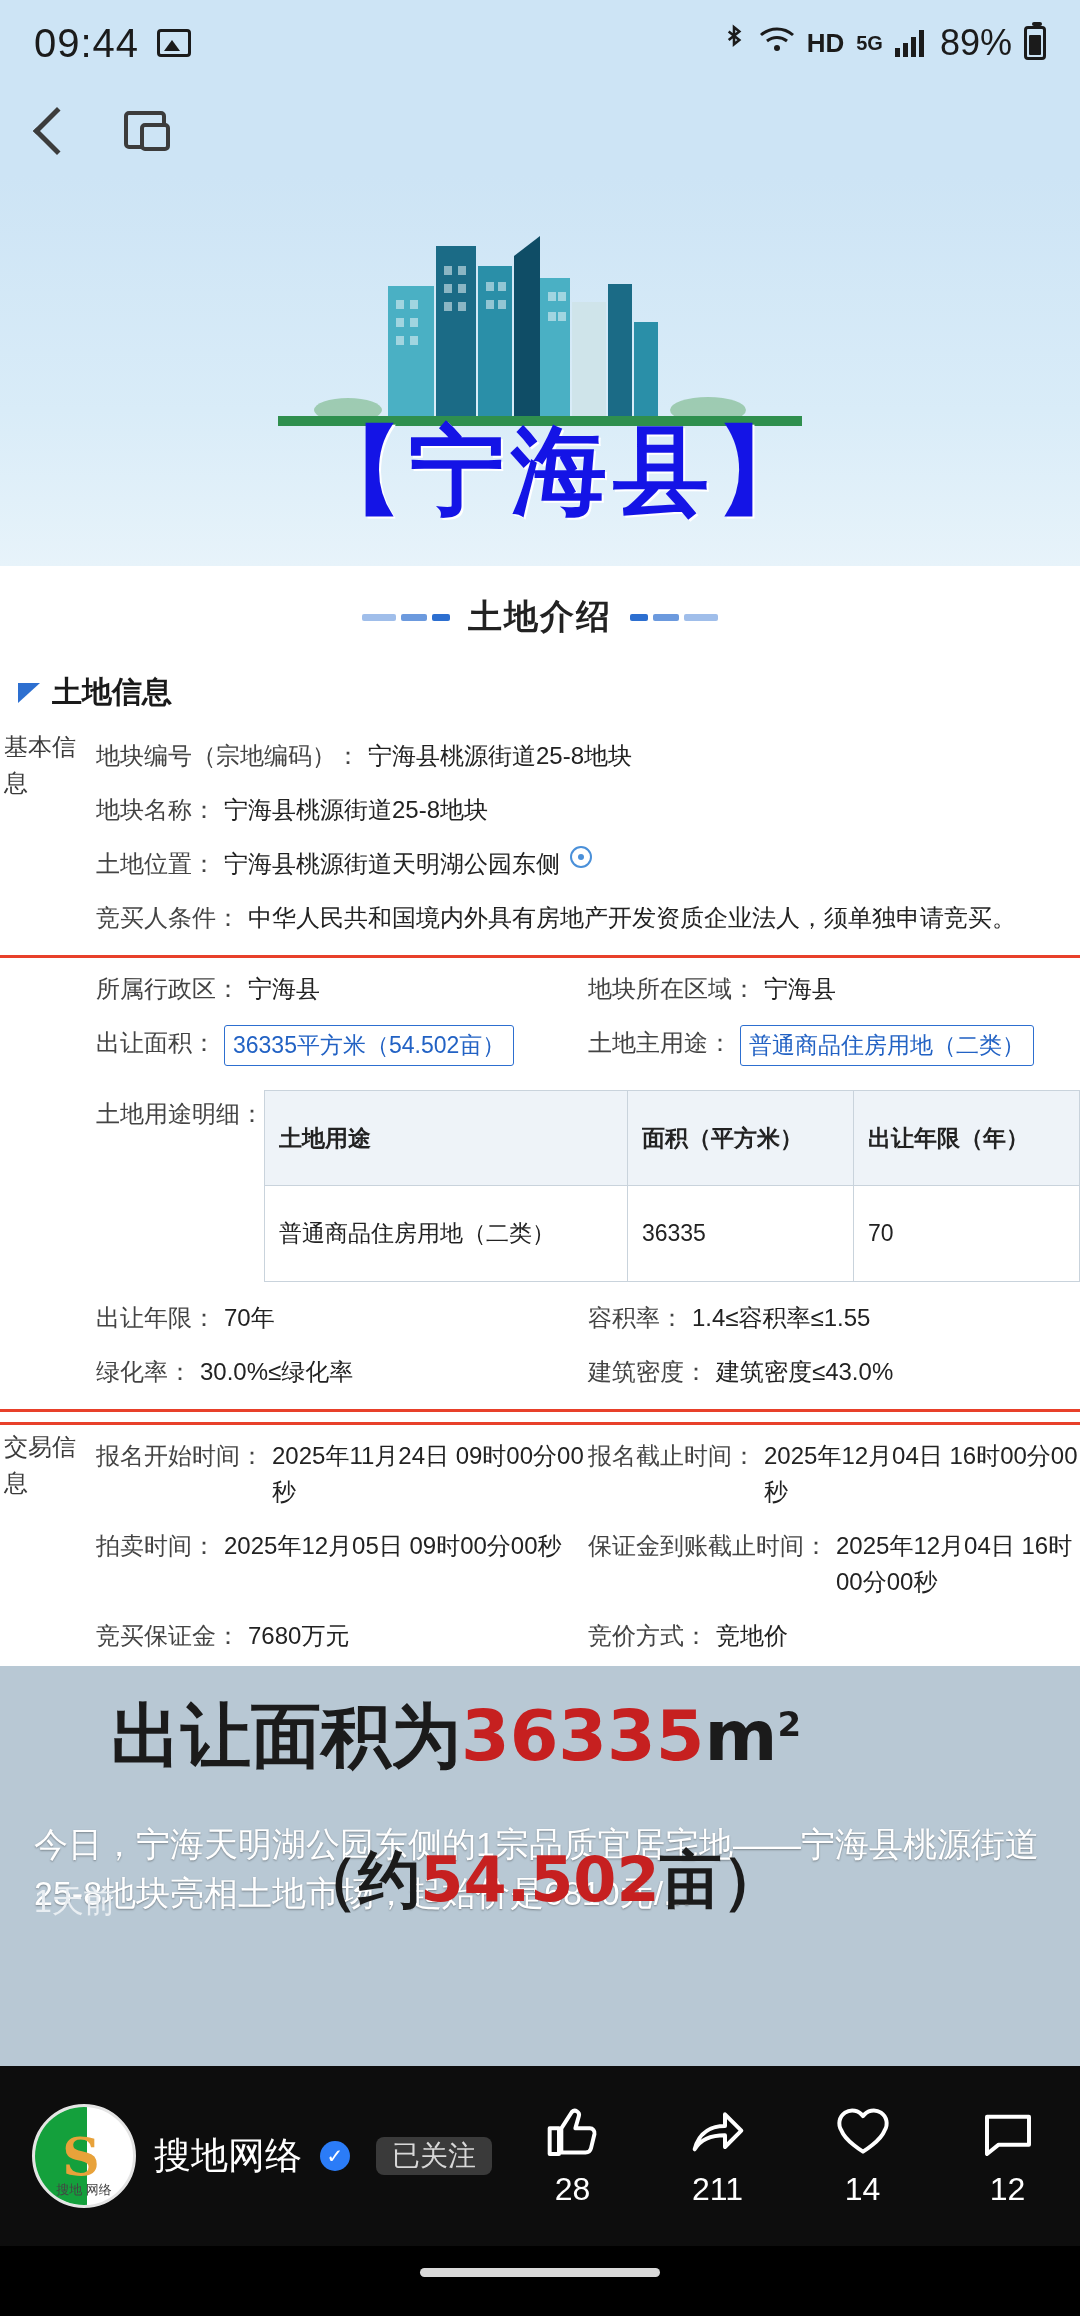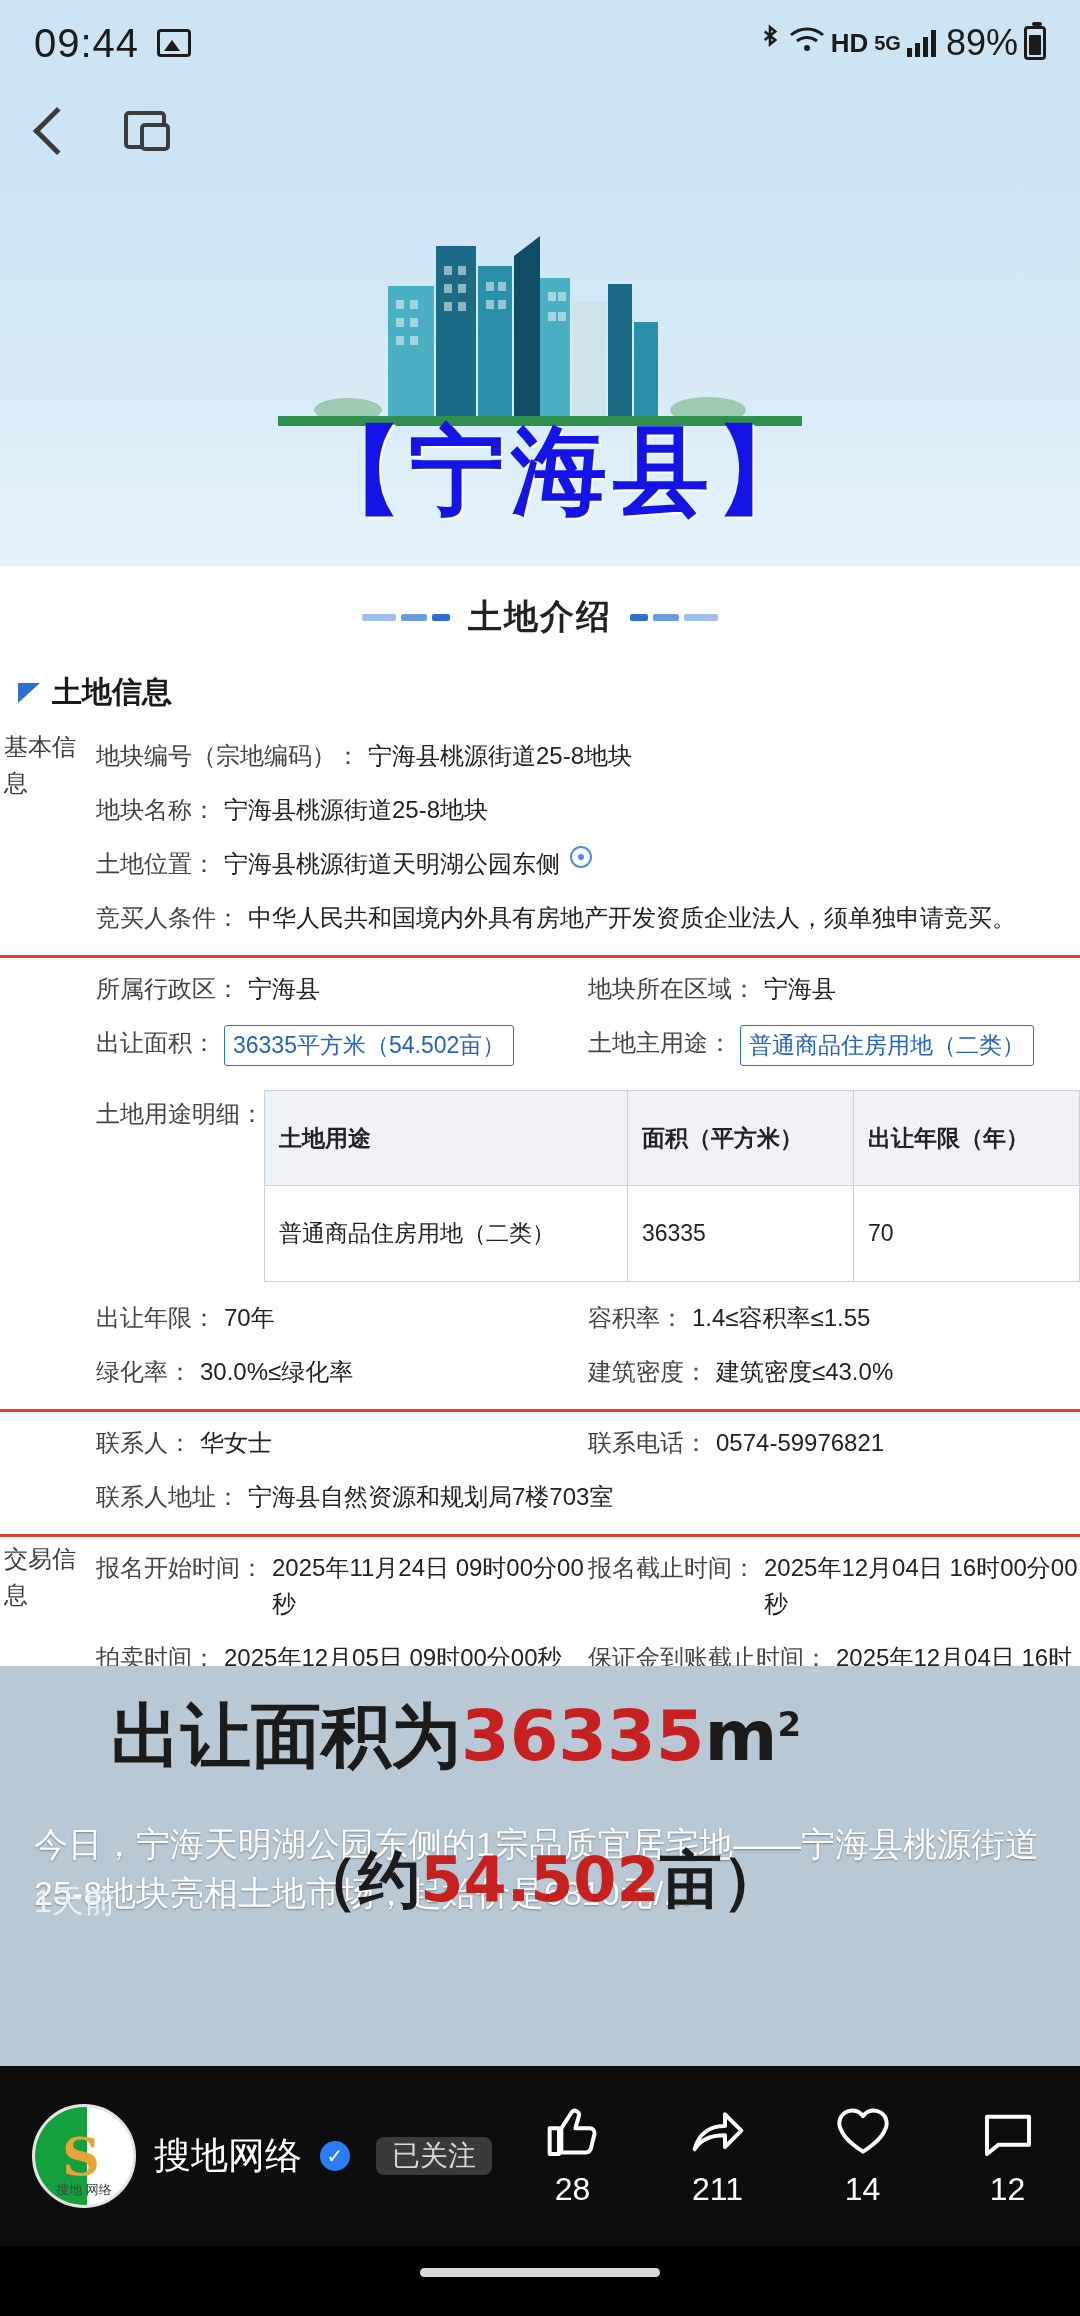--- a/index.html
+++ b/index.html
@@ -19,21 +19,21 @@
   
   .statusbar {
     position: absolute; top: 0; left: 0; width: 1080px; height: 86px;
     background: #cde4f5;
     display: flex; align-items: center; justify-content: space-between;
     padding: 0 34px;
     color: #1b1b1b;
   }
   .sb-left { display: flex; align-items: center; gap: 18px; }
   .sb-time { font-size: 40px; font-weight: 400; letter-spacing: 1px; }
-  .sb-right { display: flex; align-items: center; gap: 6px; font-size: 30px; }
+  .sb-right { display: flex; align-items: center; gap: 12px; font-size: 30px; }
   .sb-pct { font-size: 36px; font-weight: 500; margin-left: 4px;}
   .ic { display: inline-block; }
   .img-icon {
     width: 34px; height: 28px; border: 3px solid #1b1b1b; border-radius: 4px;
     position: relative;
   }
   .img-icon::after {
     content:""; position:absolute; left:4px; bottom:3px;
     width:0;height:0;border-left:8px solid transparent;border-right:8px solid transparent;
     border-bottom:11px solid #1b1b1b;
@@ -403,41 +403,20 @@
           <div class="fcell half">
             <span class="fl">建筑密度：</span>
             <span class="fv">建筑密度≤43.0%</span>
           </div>
         </div>
       </div>
     </div>
 
     <div class="divider-red"></div>
 
-    <div class="row">
-      <div class="side-label"></div>
-      <div class="fields">
-        <div class="fline">
-          <div class="fcell half">
-            <span class="fl">联系人：</span>
-            <span class="fv">华女士</span>
-          </div>
-          <div class="fcell half">
-            <span class="fl">联系电话：</span>
-            <span class="fv">0574-59976821</span>
-          </div>
-        </div>
-        <div class="fline">
-          <div class="fcell full">
-            <span class="fl">联系人地址：</span>
-            <span class="fv">宁海县自然资源和规划局7楼703室</span>
-          </div>
-        </div>
-      </div>
-    </div>
 
     <div class="divider-red"></div>
 
     <div class="row">
       <div class="side-label">交易信息</div>
       <div class="fields">
         <div class="fline">
           <div class="fcell half">
             <span class="fl">报名开始时间：</span>
             <span class="fv">2025年11月24日 09时00分00秒</span>

